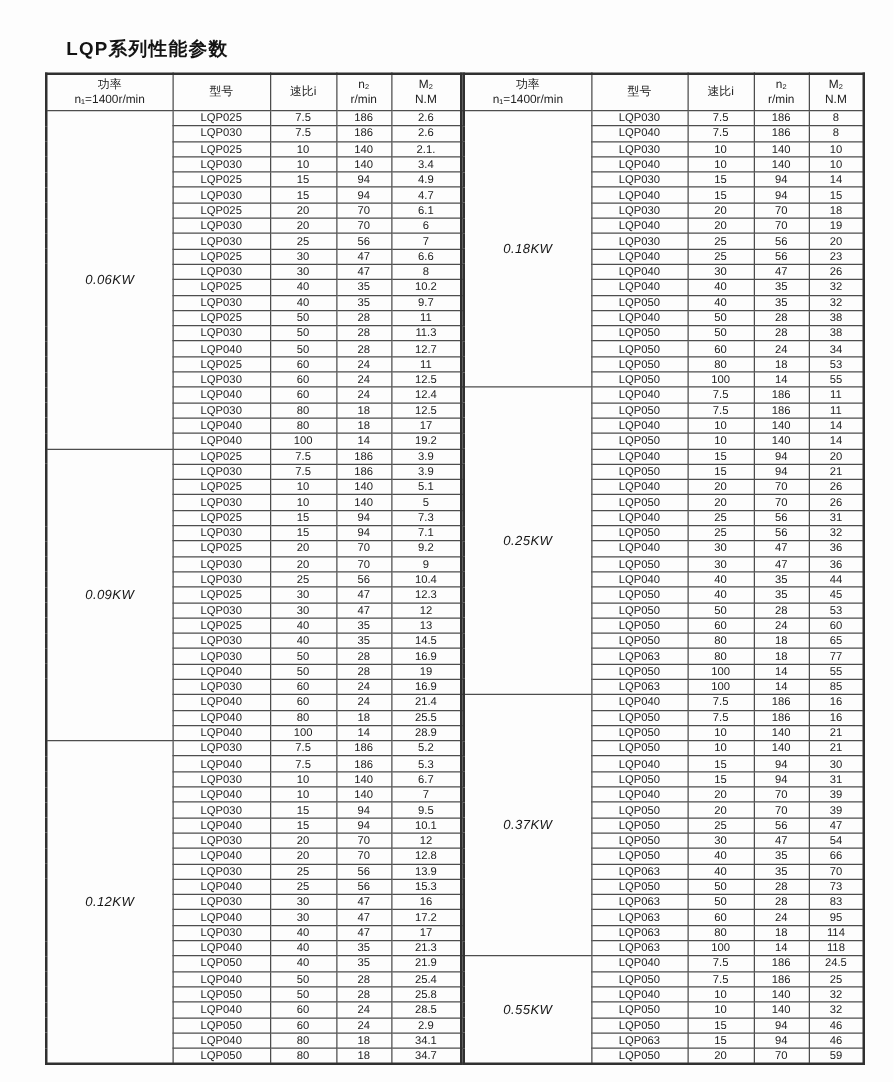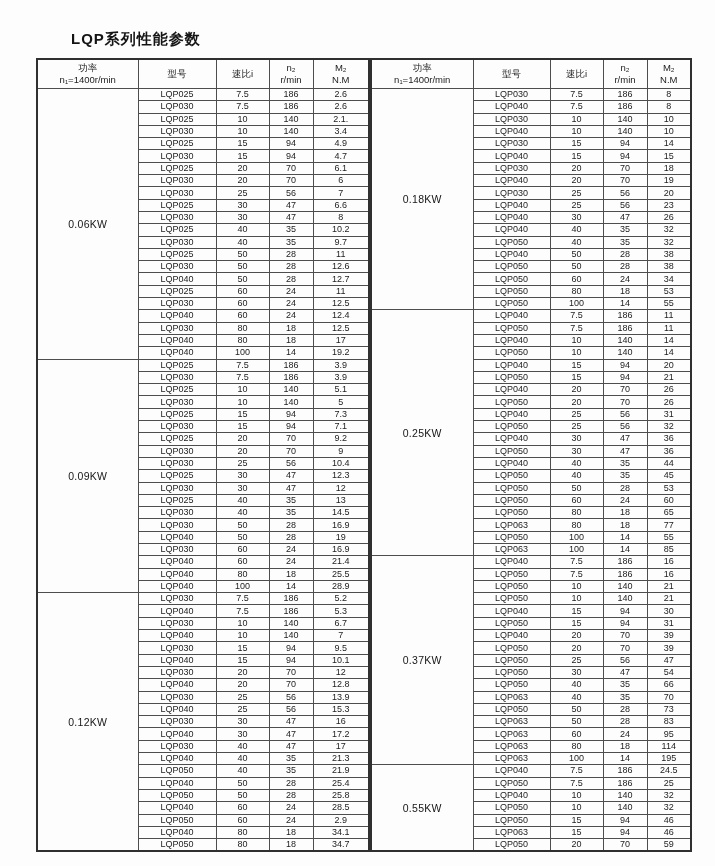--- a/index.html
+++ b/index.html
@@ -11,21 +11,21 @@
   }
   .page {
     position: relative;
     width: 715px;
     height: 866px;
     background: #fdfdfd;
     overflow: hidden;
   }
   .title {
     position: absolute;
-    left: 71px;
+    left: 53px;
     top: 30px;
     font-size: 15px;
     font-weight: bold;
     letter-spacing: 1px;
     color: #141414;
   }
   .tables-row {
     position: absolute;
     left: 36px;
     top: 58px;
@@ -56,20 +56,21 @@
   td {
     height: 11.3px;
     font-size: 9px;
     line-height: 1;
     color: #1c1c1c;
   }
   td.power-cell {
     font-size: 10.5px;
     letter-spacing: 0.3px;
     color: #161616;
+    font-style: italic;
   }
   tbody.group { border-top: 1px solid #3a3a3a; }
 </style>
 </head>
 <body>
 
 <div class="page">
   <div class="title">LQP系列性能参数</div>
   <div class="tables-row">
       <table>
@@ -185,21 +186,21 @@
           <tr>
             <td>LQP025</td>
             <td>50</td>
             <td>28</td>
             <td>11</td>
           </tr>
           <tr>
             <td>LQP030</td>
             <td>50</td>
             <td>28</td>
-            <td>12.6</td>
+            <td>11.3</td>
           </tr>
           <tr>
             <td>LQP040</td>
             <td>50</td>
             <td>28</td>
             <td>12.7</td>
           </tr>
           <tr>
             <td>LQP025</td>
             <td>60</td>
@@ -843,21 +844,21 @@
           <tr>
             <td>LQP063</td>
             <td>80</td>
             <td>18</td>
             <td>114</td>
           </tr>
           <tr>
             <td>LQP063</td>
             <td>100</td>
             <td>14</td>
-            <td>195</td>
+            <td>118</td>
           </tr>
         </tbody>
         <tbody class="group">
           <tr>
             <td rowspan="7" class="power-cell">0.55KW</td>
             <td>LQP040</td>
             <td>7.5</td>
             <td>186</td>
             <td>24.5</td>
           </tr>

